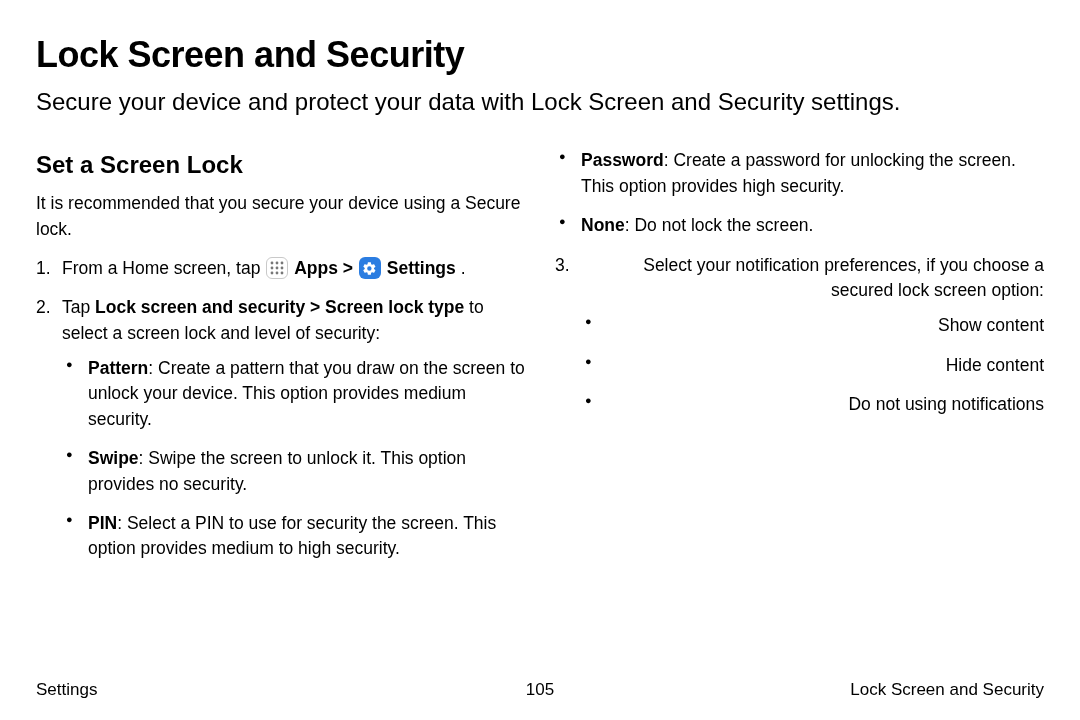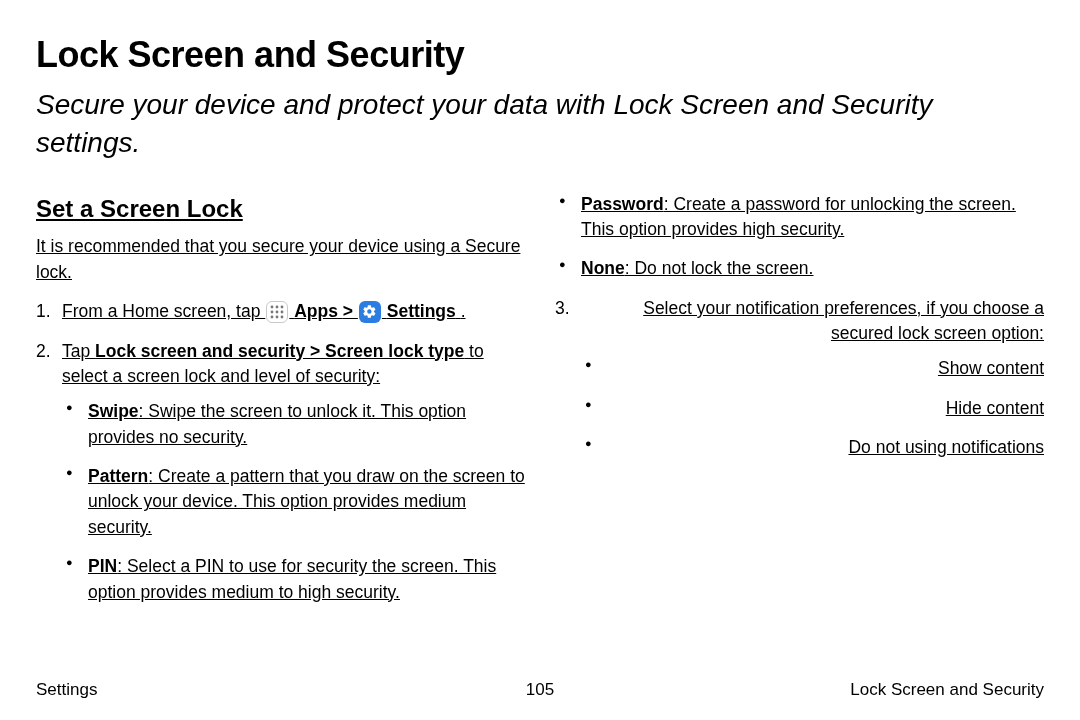--- a/index.html
+++ b/index.html
@@ -12,30 +12,28 @@
     position: relative;
     background: #fff;
   }
   h1.page-title {
     font-size: 36px;
     font-weight: 800;
     letter-spacing: -0.5px;
     margin-bottom: 10px;
   }
   p.page-intro {
-    font-size: 28px;
+    font-size: 24px;
     line-height: 1.35;
     font-weight: 400;
     margin-bottom: 30px;
-    font-style: italic;
   }
   .columns {
     display: flex;
     gap: 30px;
-    text-decoration: underline;
   }
   .col {
     flex: 1;
     font-size: 17.5px;
     line-height: 1.45;
   }
   h2.section-head {
     font-size: 24px;
     font-weight: 800;
     margin-bottom: 8px;
@@ -146,24 +144,24 @@
         </span>
         <span class="b">Settings</span>
         <span> .</span>
       </li>
 
       <li>
         <span>Tap </span><span class="b">Lock screen and security &gt; Screen lock type</span><span> to select a screen lock and level of security:</span>
 
         <ul class="bullets">
           <li>
-            <span class="b">Swipe</span><span>: Swipe the screen to unlock it. This option provides no security.</span>
+            <span class="b">Pattern</span><span>: Create a pattern that you draw on the screen to unlock your device. This option provides medium security.</span>
           </li>
           <li>
-            <span class="b">Pattern</span><span>: Create a pattern that you draw on the screen to unlock your device. This option provides medium security.</span>
+            <span class="b">Swipe</span><span>: Swipe the screen to unlock it. This option provides no security.</span>
           </li>
           <li>
             <span class="b">PIN</span><span>: Select a PIN to use for security the screen. This option provides medium to high security.</span>
           </li>
         </ul>
       </li>
     </ol>
   </div>
 
   <div class="col">

